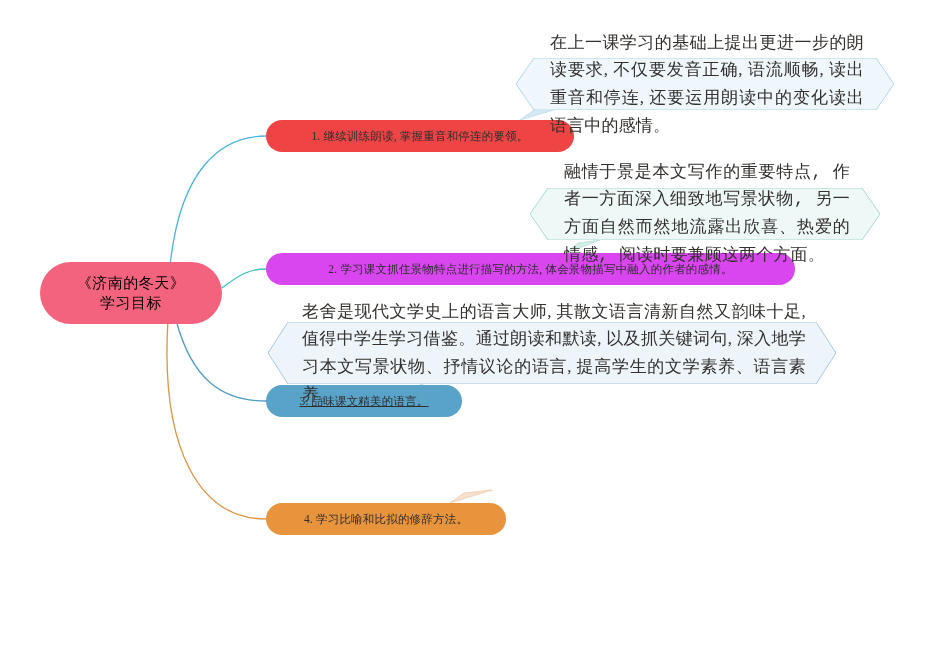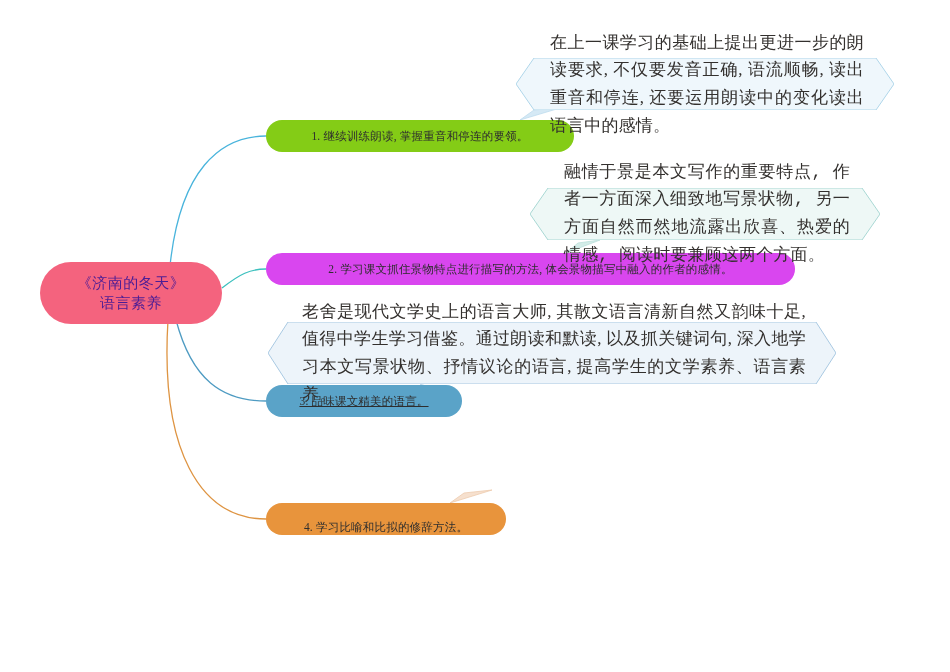--- a/index.html
+++ b/index.html
@@ -35,21 +35,21 @@
     justify-content: center;
     text-align: center;
     border-radius: 40px;
     color: #3a2b2b;
     line-height: 1.35;
     letter-spacing: 0.5px;
     box-sizing: border-box;
   }
   .central-node .cn-text {
     font-size: 15px;
-    color: #4c1d95;
+    color: #000000;
   }
 
   
   .branch-node {
     position: absolute;
     display: flex;
     align-items: center;
     justify-content: center;
     border-radius: 22px;
     box-sizing: border-box;
@@ -99,32 +99,32 @@
 
     <path d="M 520,120 L 560,108 L 534,110 Z" fill="#D5E9F5" stroke="#BEDCEE" stroke-width="0.8"></path>
     <path d="M 566,253 L 600,240 L 578,243 Z" fill="#D3ECE8" stroke="#BBDFDA" stroke-width="0.8"></path>
     <path d="M 420,385 L 460,372 L 434,375 Z" fill="#D3E4F2" stroke="#BBD4E8" stroke-width="0.8"></path>
     <path d="M 450,503 L 492,490 L 464,493 Z" fill="#F6E0CE" stroke="#EDCBAE" stroke-width="0.8"></path>
   </svg>
 
   <div class="central-node" style="left:40px; top:262px; width:182px; height:62px; background:#F4637E;">
     <div>
       <div class="cn-text">《济南的冬天》</div>
-      <div class="cn-text">语言素养</div>
+      <div class="cn-text">学习目标</div>
     </div>
   </div>
 
   <div class="callout" style="left:516px; top:58px; width:378px; height:52px;">
     <svg class="hex" viewBox="0 0 378 52" preserveAspectRatio="none">
       <polygon points="18,0 360,0 378,26 360,52 18,52 0,26" fill="#EFF7FC" stroke="#AFD6EA" stroke-width="1"></polygon>
     </svg>
     <div class="callout-text">在上一课学习的基础上提出更进一步的朗读要求, 不仅要发音正确, 语流顺畅, 读出重音和停连, 还要运用朗读中的变化读出语言中的感情。</div>
   </div>
 
-  <div class="branch-node" style="left:266px; top:120px; width:308px; height:32px; background:#84cc16;">
+  <div class="branch-node" style="left:266px; top:120px; width:308px; height:32px; background:#ef4444;">
     <span>1. 继续训练朗读, 掌握重音和停连的要领。</span>
   </div>
 
   <div class="callout" style="left:530px; top:188px; width:350px; height:52px;font-family:Liberation Mono, monospace;">
     <svg class="hex" viewBox="0 0 350 52" preserveAspectRatio="none">
       <polygon points="18,0 332,0 350,26 332,52 18,52 0,26" fill="#EEF8F6" stroke="#A9D8D4" stroke-width="1"></polygon>
     </svg>
     <div class="callout-text">融情于景是本文写作的重要特点, 作者一方面深入细致地写景状物, 另一方面自然而然地流露出欣喜、热爱的情感, 阅读时要兼顾这两个方面。</div>
   </div>
 
@@ -137,17 +137,17 @@
       <polygon points="20,0 548,0 568,31 548,62 20,62 0,31" fill="#EDF4FA" stroke="#A9C9E2" stroke-width="1"></polygon>
     </svg>
     <div class="callout-text">老舍是现代文学史上的语言大师, 其散文语言清新自然又韵味十足, 值得中学生学习借鉴。通过朗读和默读, 以及抓关键词句, 深入地学习本文写景状物、抒情议论的语言, 提高学生的文学素养、语言素养。</div>
   </div>
 
   <div class="branch-node" style="left:266px; top:385px; width:196px; height:32px; background:#5AA3C8;text-decoration:underline;">
     <span>3. 品味课文精美的语言。</span>
   </div>
 
 
-  <div class="branch-node" style="left:266px; top:503px; width:240px; height:32px; background:#E8943C;align-items:flex-end;">
+  <div class="branch-node" style="left:266px; top:503px; width:240px; height:32px; background:#E8943C;">
     <span>4. 学习比喻和比拟的修辞方法。</span>
   </div>
 
 </div>
 
 </body></html>

